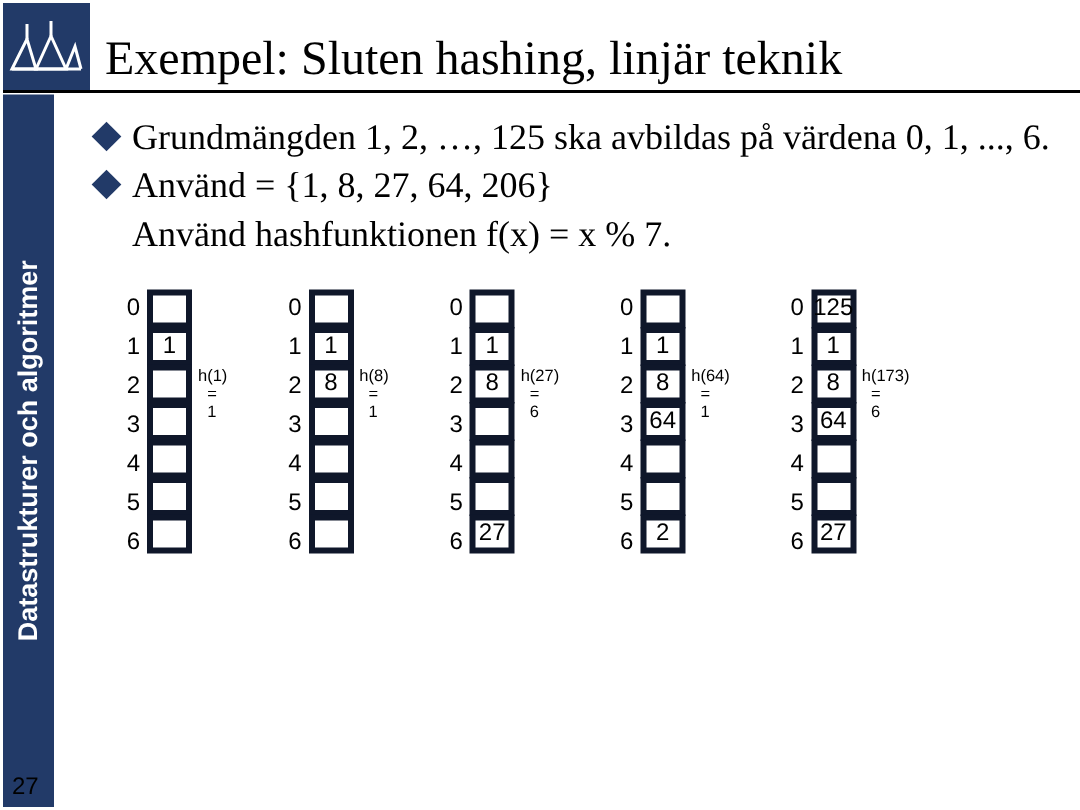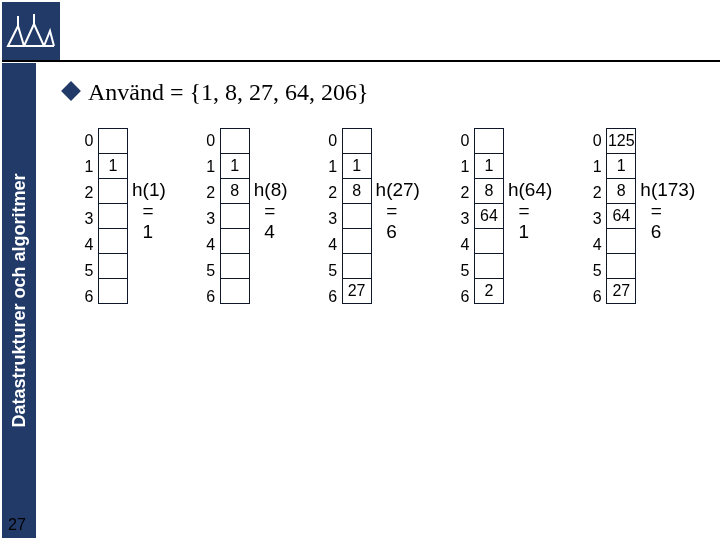--- a/index.html
+++ b/index.html
@@ -82,28 +82,28 @@
     margin-top: 20px;
     margin-left: 20px;
     font-family: Arial, sans-serif;
     font-size: 16px;
   }
   .htab { display: flex; align-items: flex-start; }
   .col { display: flex; flex-direction: column; }
   .idx { width: 18px; height: 26px; display:flex; align-items:center; justify-content:center; }
   .cell {
     width: 30px; height: 26px;
-    border: 1px solid #0f172a;
+    border: 4px solid #0f172a;
     box-sizing: border-box;
     display:flex; align-items:center; justify-content:center;
     margin-top: -1px;
   }
   .cell:first-child { margin-top: 0; }
   .annot {
-    font-size: 19px;
+    font-size: 11px;
     margin-left: 4px;
     line-height: 1.1;
     padding-top: 52px;
     white-space: pre;
   }
   .slide-num {
     position: absolute;
     left: 8px;
     bottom: 6px;
     font-family: Arial, sans-serif;
@@ -118,33 +118,39 @@
     <svg viewBox="0 0 50 50">
       <rect x="0" y="0" width="50" height="50" fill="#223a68"></rect>
       <path d="M2 40 L12 20 L18 40 Z" fill="none" stroke="#fff" stroke-width="2"></path>
       <path d="M18 40 L28 18 L38 40 Z" fill="none" stroke="#fff" stroke-width="2"></path>
       <path d="M38 40 L44 25 L48 40" fill="none" stroke="#fff" stroke-width="2"></path>
       <line x1="2" y1="40" x2="48" y2="40" stroke="#fff" stroke-width="2"></line>
       <line x1="12" y1="20" x2="12" y2="10" stroke="#fff" stroke-width="2"></line>
       <line x1="28" y1="18" x2="28" y2="8" stroke="#fff" stroke-width="2"></line>
     </svg>
   </div>
+  <div class="title">Exempel: Sluten hashing, linjär teknik</div>
 </div>
 <div class="thin-line"></div>
 
 <div class="sidebar">
   <div class="sidebar-text">Datastrukturer och algoritmer</div>
 </div>
 
 <div class="content">
   <div class="bullets">
     <div class="bullet-row">
       <div class="bullet-dia"></div>
+      <div><span>Grundmängden</span><span> 1, 2, …, 125 ska avbildas på värdena 0, 1, ..., 6.</span></div>
+    </div>
+    <div class="bullet-row">
+      <div class="bullet-dia"></div>
       <div><span>Använd</span><span> = {1, 8, 27, 64, 206}</span></div>
     </div>
+    <div style="padding-left:28px;">Använd hashfunktionen f(x) = x % 7.</div>
   </div>
 
   <div class="tables">
       <div class="htab">
         <div class="col">
           <div class="idx">0</div>
           <div class="idx">1</div>
           <div class="idx">2</div>
           <div class="idx">3</div>
           <div class="idx">4</div>
@@ -178,21 +184,21 @@
           <div class="cell"></div>
           <div class="cell">1</div>
           <div class="cell">8</div>
           <div class="cell"></div>
           <div class="cell"></div>
           <div class="cell"></div>
           <div class="cell"></div>
         </div>
         <div class="annot">h(8)
   =
-  4</div>
+  1</div>
       </div>
       <div class="htab">
         <div class="col">
           <div class="idx">0</div>
           <div class="idx">1</div>
           <div class="idx">2</div>
           <div class="idx">3</div>
           <div class="idx">4</div>
           <div class="idx">5</div>
           <div class="idx">6</div>

